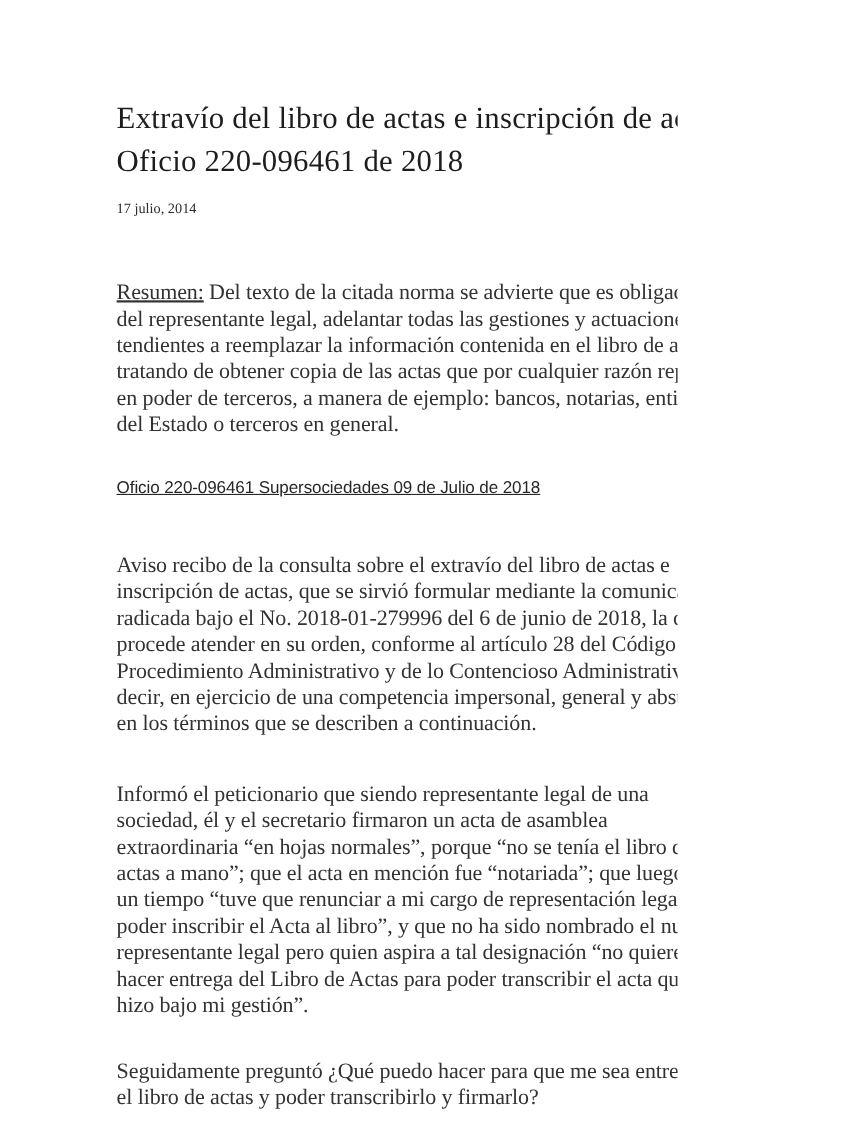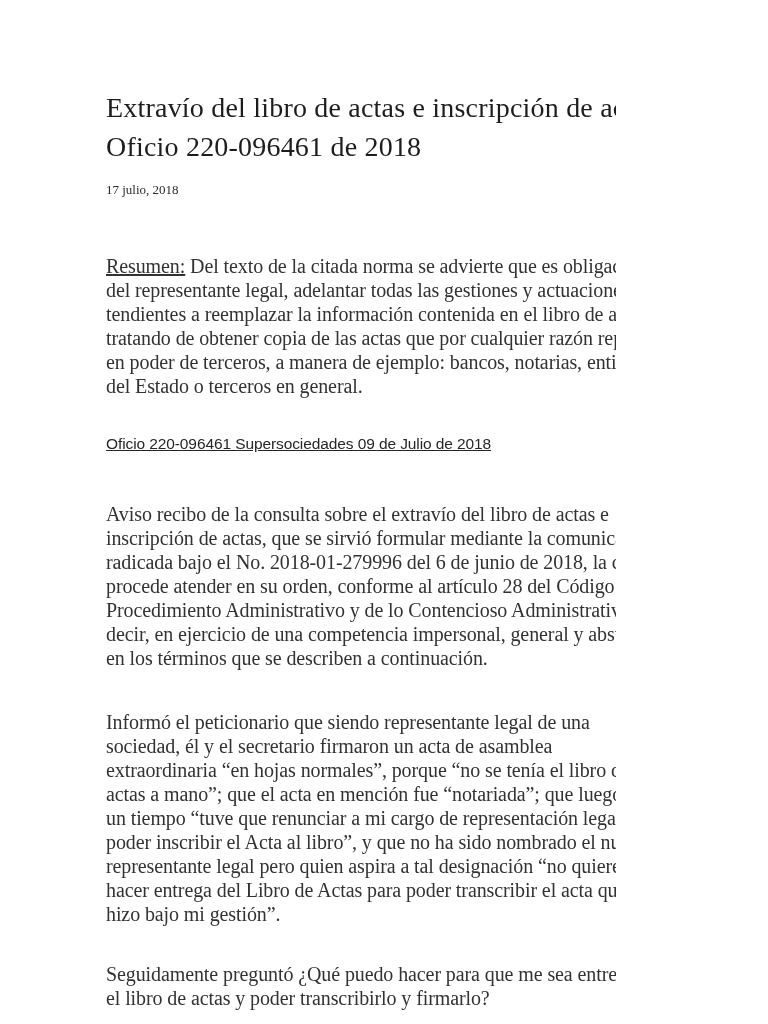--- a/index.html
+++ b/index.html
@@ -67,21 +67,21 @@
     .para-4 { margin: 36px 0 0 0; }
   </style>
 </head>
 <body>
 
 <div class="page">
   <div class="content">
 
     <h1 class="doc-title">Extravío del libro de actas e inscripción de actas. Oficio 220-096461 de 2018</h1>
 
-    <p class="doc-date">17 julio, 2018</p>
+    <p class="doc-date">17 julio, 2014</p>
 
     <p class="body-text summary"><span class="summary-label">Resumen:</span><span> Del texto de la citada norma se advierte que es obligación del representante legal, adelantar todas las gestiones y actuaciones tendientes a reemplazar la información contenida en el libro de actas, tratando de obtener copia de las actas que por cualquier razón reposen en poder de terceros, a manera de ejemplo: bancos, notarias, entidades del Estado o terceros en general.</span></p>
 
     <a class="oficio-link">Oficio 220-096461 Supersociedades 09 de Julio de 2018</a>
 
     <p class="body-text para-2">Aviso recibo de la consulta sobre el extravío del libro de actas e inscripción de actas, que se sirvió formular mediante la comunicación radicada bajo el No. 2018-01-279996 del 6 de junio de 2018, la cual procede atender en su orden, conforme al artículo 28 del Código de Procedimiento Administrativo y de lo Contencioso Administrativo, es decir, en ejercicio de una competencia impersonal, general y abstracta, en los términos que se describen a continuación.</p>
 
     <p class="body-text para-3">Informó el peticionario que siendo representante legal de una sociedad, él y el secretario firmaron un acta de asamblea extraordinaria “en hojas normales”, porque “no se tenía el libro de actas a mano”; que el acta en mención fue “notariada”; que luego de un tiempo “tuve que renunciar a mi cargo de representación legal sin poder inscribir el Acta al libro”, y que no ha sido nombrado el nuevo representante legal pero quien aspira a tal designación “no quiere hacer entrega del Libro de Actas para poder transcribir el acta que se hizo bajo mi gestión”.</p>
 
     <p class="body-text para-4">Seguidamente preguntó ¿Qué puedo hacer para que me sea entregado el libro de actas y poder transcribirlo y firmarlo?</p>

